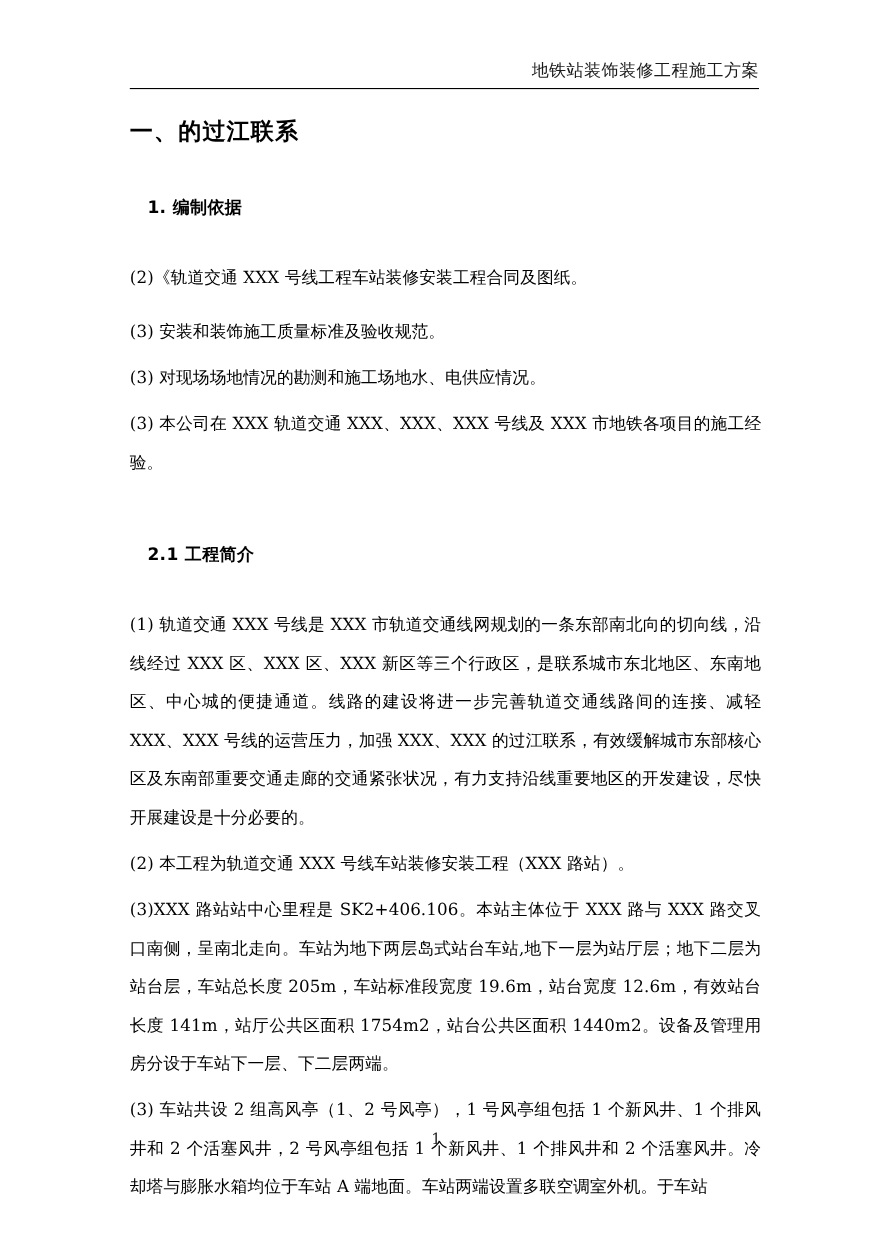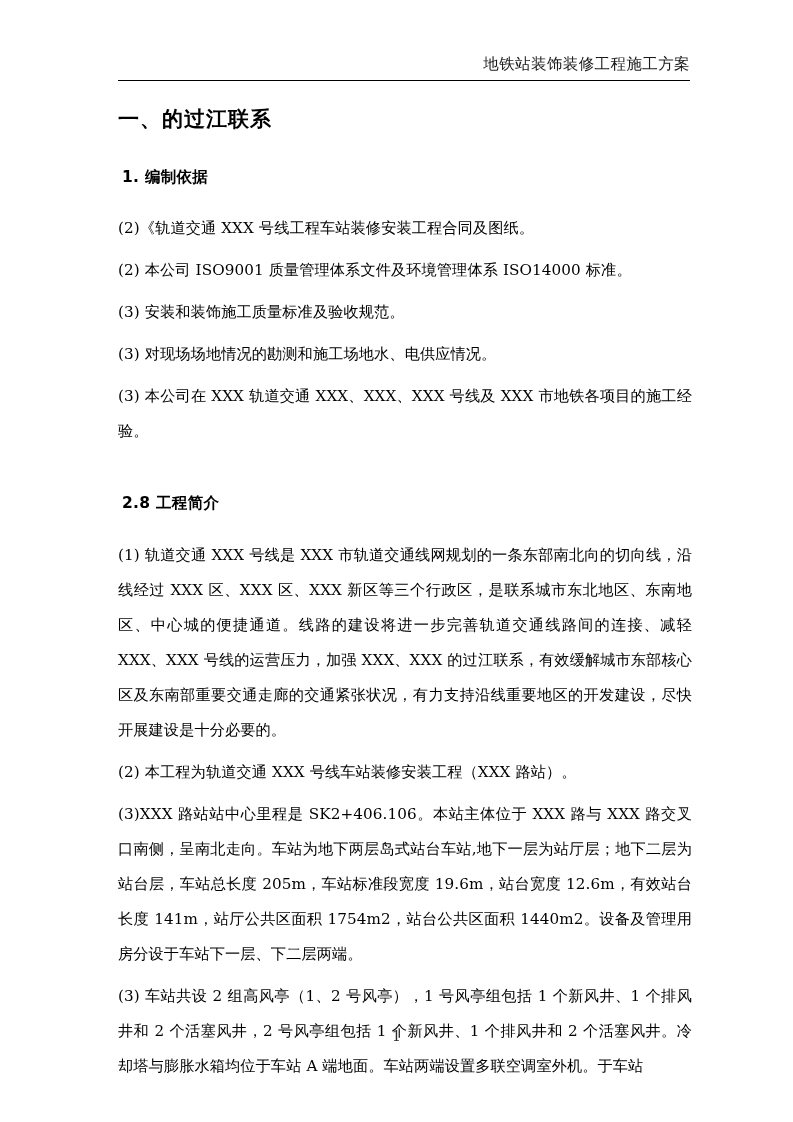--- a/index.html
+++ b/index.html
@@ -57,21 +57,21 @@
     font-weight: bold;
     margin: 0;
     padding: 0;
     line-height: 30px;
     letter-spacing: 1px;
     font-family: "DejaVu Sans", "Liberation Sans", sans-serif;
   }
   h2.sub {
     font-size: 15.5px;
     font-weight: bold;
-    margin: 4px;
+    margin: 16px;
     padding: 0;
     line-height: 24px;
     letter-spacing: 0.3px;
     font-family: "DejaVu Sans", "Liberation Sans", sans-serif;
   }
   p.para {
     font-size: 15.2px;
     line-height: 35px;
     margin: 0;
     padding: 0;
@@ -117,37 +117,36 @@
 
     <div class="gap-title-sub"></div>
 
     <h2 class="sub">1. 编制依据</h2>
 
     <div class="gap-sub-list"></div>
 
     <p class="para">(2)《轨道交通 XXX 号线工程车站装修安装工程合同及图纸。</p>
     <div class="gap-item"></div>
 
-    <p class="para">(2) 本公司 ISO9001 质量管理体系文件及环境管理体系 ISO14000 标准。</p>
     <div class="gap-item"></div>
 
     <p class="para">(3) 安装和装饰施工质量标准及验收规范。</p>
     <div class="gap-item"></div>
 
     <p class="para">(3) 对现场场地情况的勘测和施工场地水、电供应情况。</p>
     <div class="gap-item"></div>
 
     <p class="para">(3) 本公司在 XXX 轨道交通 XXX、XXX、XXX 号线及 XXX 市地铁各项目的施工经验。</p>
 
     <div class="gap-list-sub"></div>
 
 
     <div class="gap-sub2-sub3"></div>
 
-    <h2 class="sub">2.8 工程简介</h2>
+    <h2 class="sub">2.1 工程简介</h2>
 
     <div class="gap-sub3-para"></div>
 
     <p class="para">(1) 轨道交通 XXX 号线是 XXX 市轨道交通线网规划的一条东部南北向的切向线，沿线经过 XXX 区、XXX 区、XXX 新区等三个行政区，是联系城市东北地区、东南地区、中心城的便捷通道。线路的建设将进一步完善轨道交通线路间的连接、减轻 XXX、XXX 号线的运营压力，加强 XXX、XXX 的过江联系，有效缓解城市东部核心区及东南部重要交通走廊的交通紧张状况，有力支持沿线重要地区的开发建设，尽快开展建设是十分必要的。</p>
     <div class="gap-para"></div>
 
     <p class="para">(2) 本工程为轨道交通 XXX 号线车站装修安装工程（XXX 路站）。</p>
     <div class="gap-para"></div>
 
     <p class="para">(3)XXX 路站站中心里程是 SK2+406.106。本站主体位于 XXX 路与 XXX 路交叉口南侧，呈南北走向。车站为地下两层岛式站台车站,地下一层为站厅层；地下二层为站台层，车站总长度 205m，车站标准段宽度 19.6m，站台宽度 12.6m，有效站台长度 141m，站厅公共区面积 1754m2，站台公共区面积 1440m2。设备及管理用房分设于车站下一层、下二层两端。</p>

